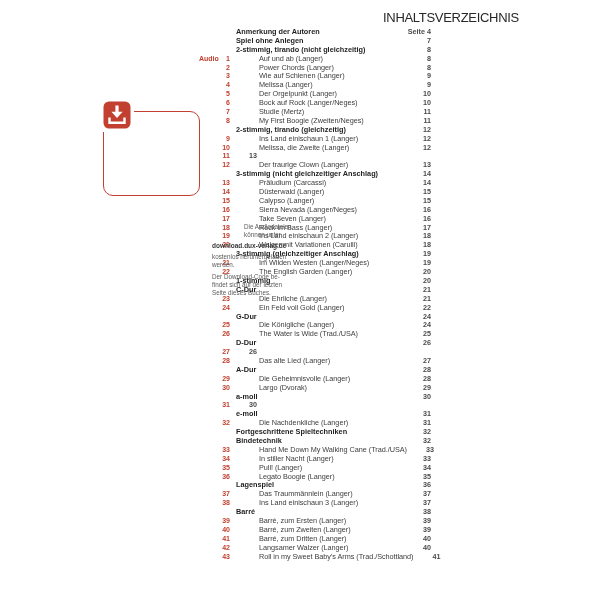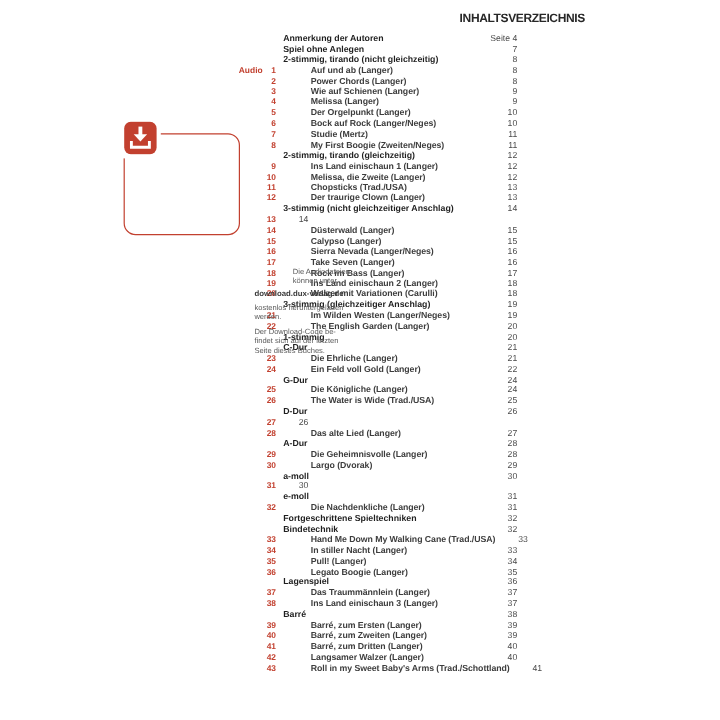--- a/index.html
+++ b/index.html
@@ -6,41 +6,41 @@
   * { box-sizing:border-box; }
   html,body { margin:0; padding:0; }
   body {
     width:600px; height:600px; background:#ffffff; position:relative;
     font-family:"Liberation Sans", sans-serif; overflow:hidden;
   }
   .stage { position:absolute; inset:0; }
 
   .page-title {
     position:absolute; left:383px; top:10px;
-    font-size:10px; font-weight:700; letter-spacing:-0.3px;
+    font-size:13px; font-weight:400; letter-spacing:-0.3px;
     color:#272727; white-space:nowrap;
   }
 
   
   .toc { position:absolute; left:199px; top:28px; width:232px; }
   .row {
     display:flex; align-items:baseline;
     height:8.9px; line-height:8.9px; font-size:7.3px;
     color:var(--body); white-space:nowrap;
   }
   .numcol {
     width:31px; flex:0 0 31px; display:flex;
     color:var(--accent); font-weight:700; font-size:7px;
   }
   .audio-label { text-align:left; }
   .tracknum { margin-left:auto; text-align:right; }
-  .titlecol { flex:1 1 auto; margin-left:6px; overflow:visible;font-weight:bold; }
+  .titlecol { flex:1 1 auto; margin-left:6px; overflow:visible; }
   .row:not(.header) .titlecol { padding-left:23px; letter-spacing:-0.05px; }
   .row.header .titlecol { font-weight:700; color:var(--heading); }
-  .pagecol { flex:0 0 27px; width:27px; text-align:right; color:var(--pagegray); font-size:7.2px; }
+  .pagecol { flex:0 0 27px; width:27px; text-align:right; color:var(--pagegray); font-size:7.2px;font-weight:bold; }
 
   
   .dl-box {
     position:absolute; left:103px; top:111px; width:97px; height:85px;
     border:1.2px solid var(--accent); border-radius:10px; background:#fff;
   }
   .dl-icon-wrap {
     position:absolute; left:100px; top:98px; width:34px; height:34px;
     background:#fff; display:flex; align-items:center; justify-content:center;
   }
@@ -150,39 +150,39 @@
         <span class="numcol">
           <span class="tracknum">10</span>
         </span>
         <span class="titlecol">Melissa, die Zweite (Langer)</span>
         <span class="pagecol">12</span>
       </div>
       <div class="row">
         <span class="numcol">
           <span class="tracknum">11</span>
         </span>
-        <span class="titlecol">Chopsticks (Trad./USA)</span>
         <span class="pagecol">13</span>
       </div>
       <div class="row">
         <span class="numcol">
           <span class="tracknum">12</span>
         </span>
         <span class="titlecol">Der traurige Clown (Langer)</span>
         <span class="pagecol">13</span>
       </div>
       <div class="row header">
         <span class="numcol"></span>
         <span class="titlecol">3-stimmig (nicht gleichzeitiger Anschlag)</span>
         <span class="pagecol">14</span>
       </div>
       <div class="row">
         <span class="numcol">
           <span class="tracknum">13</span>
         </span>
+        <span class="titlecol">Präludium (Carcassi)</span>
         <span class="pagecol">14</span>
       </div>
       <div class="row">
         <span class="numcol">
           <span class="tracknum">14</span>
         </span>
         <span class="titlecol">Düsterwald (Langer)</span>
         <span class="pagecol">15</span>
       </div>
       <div class="row">

